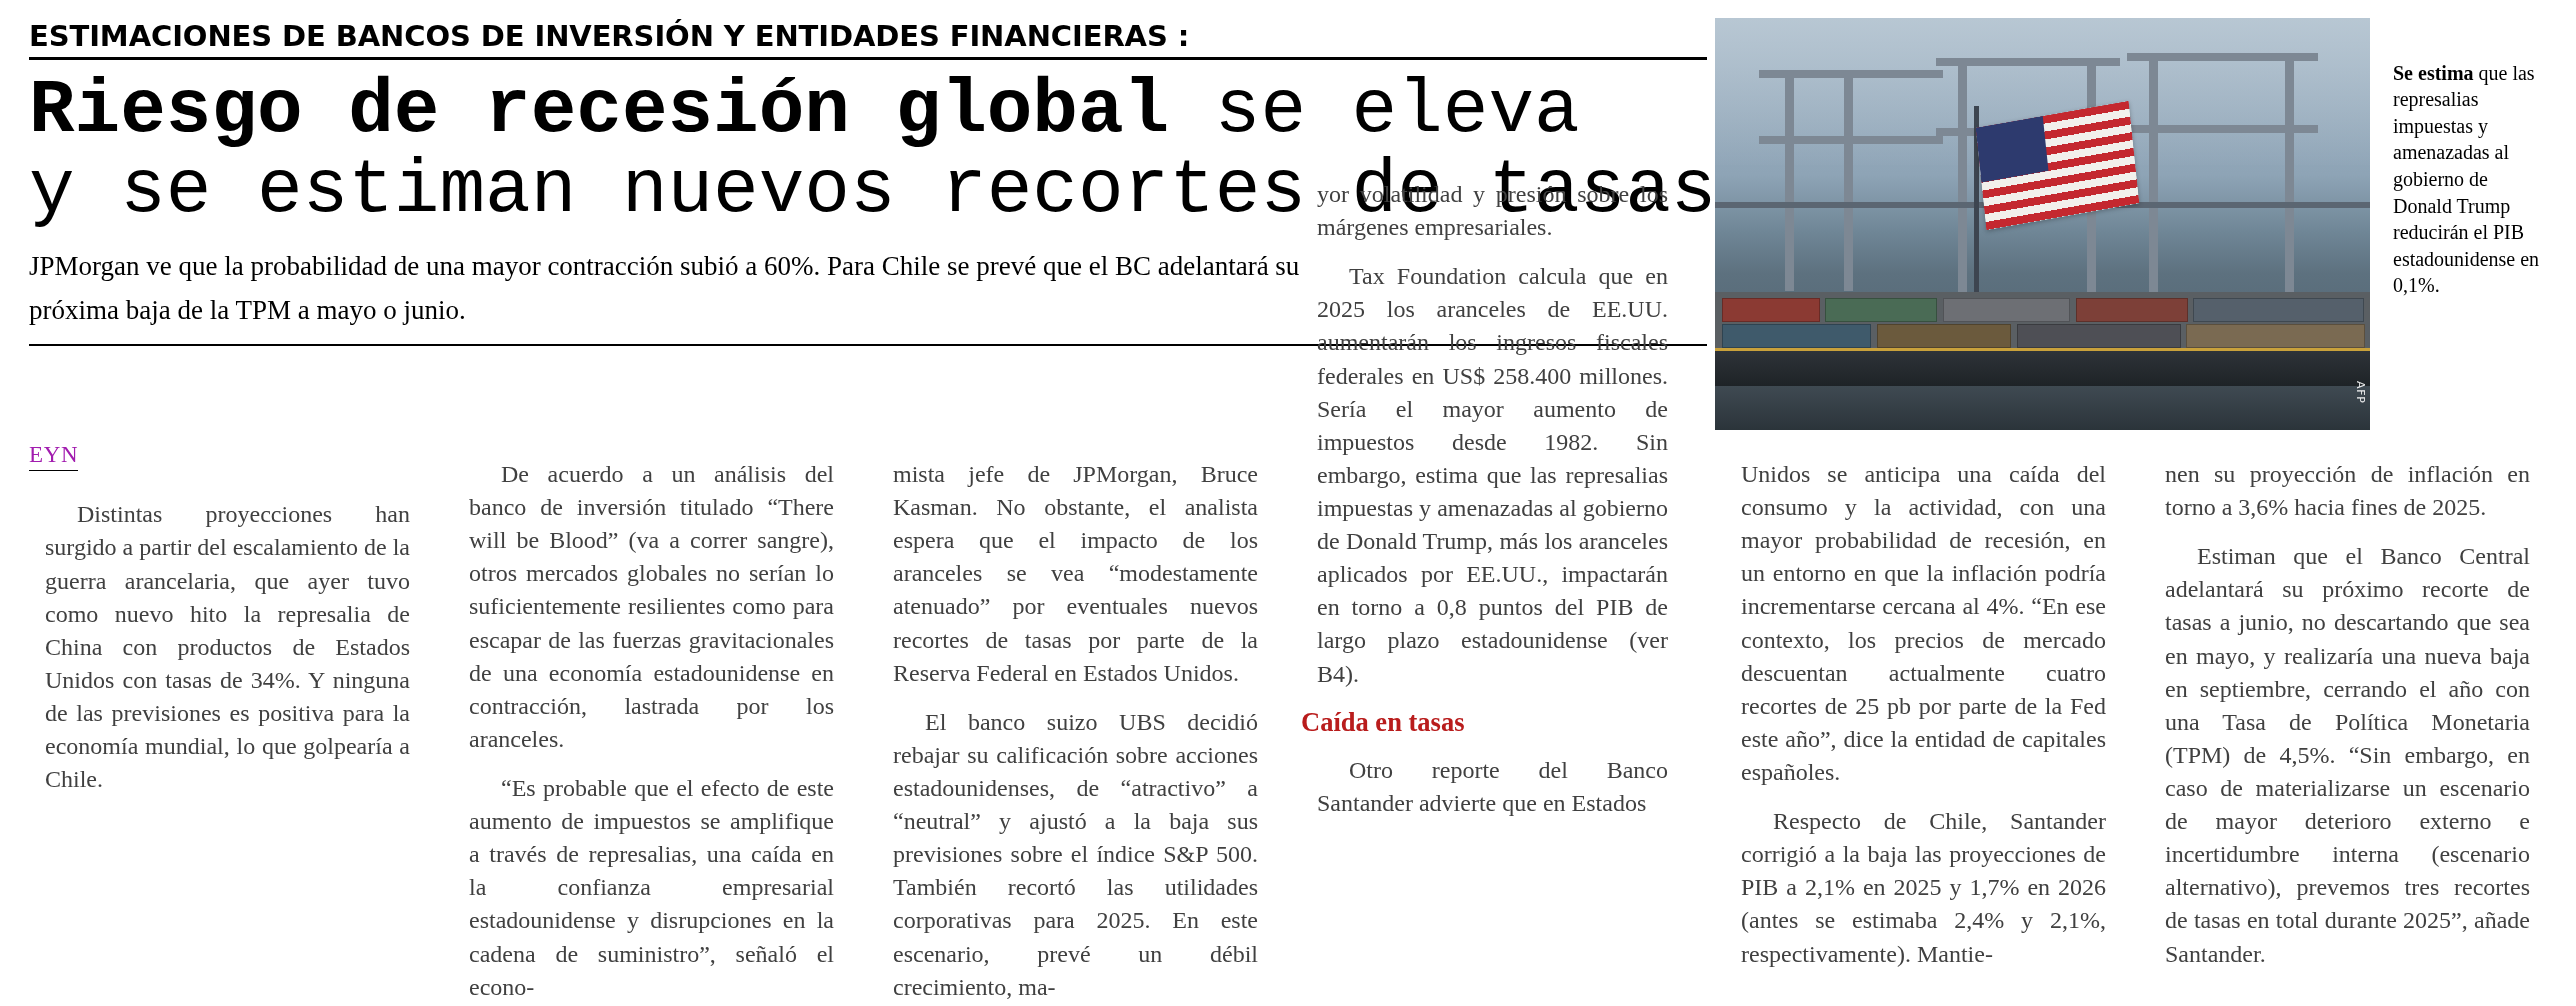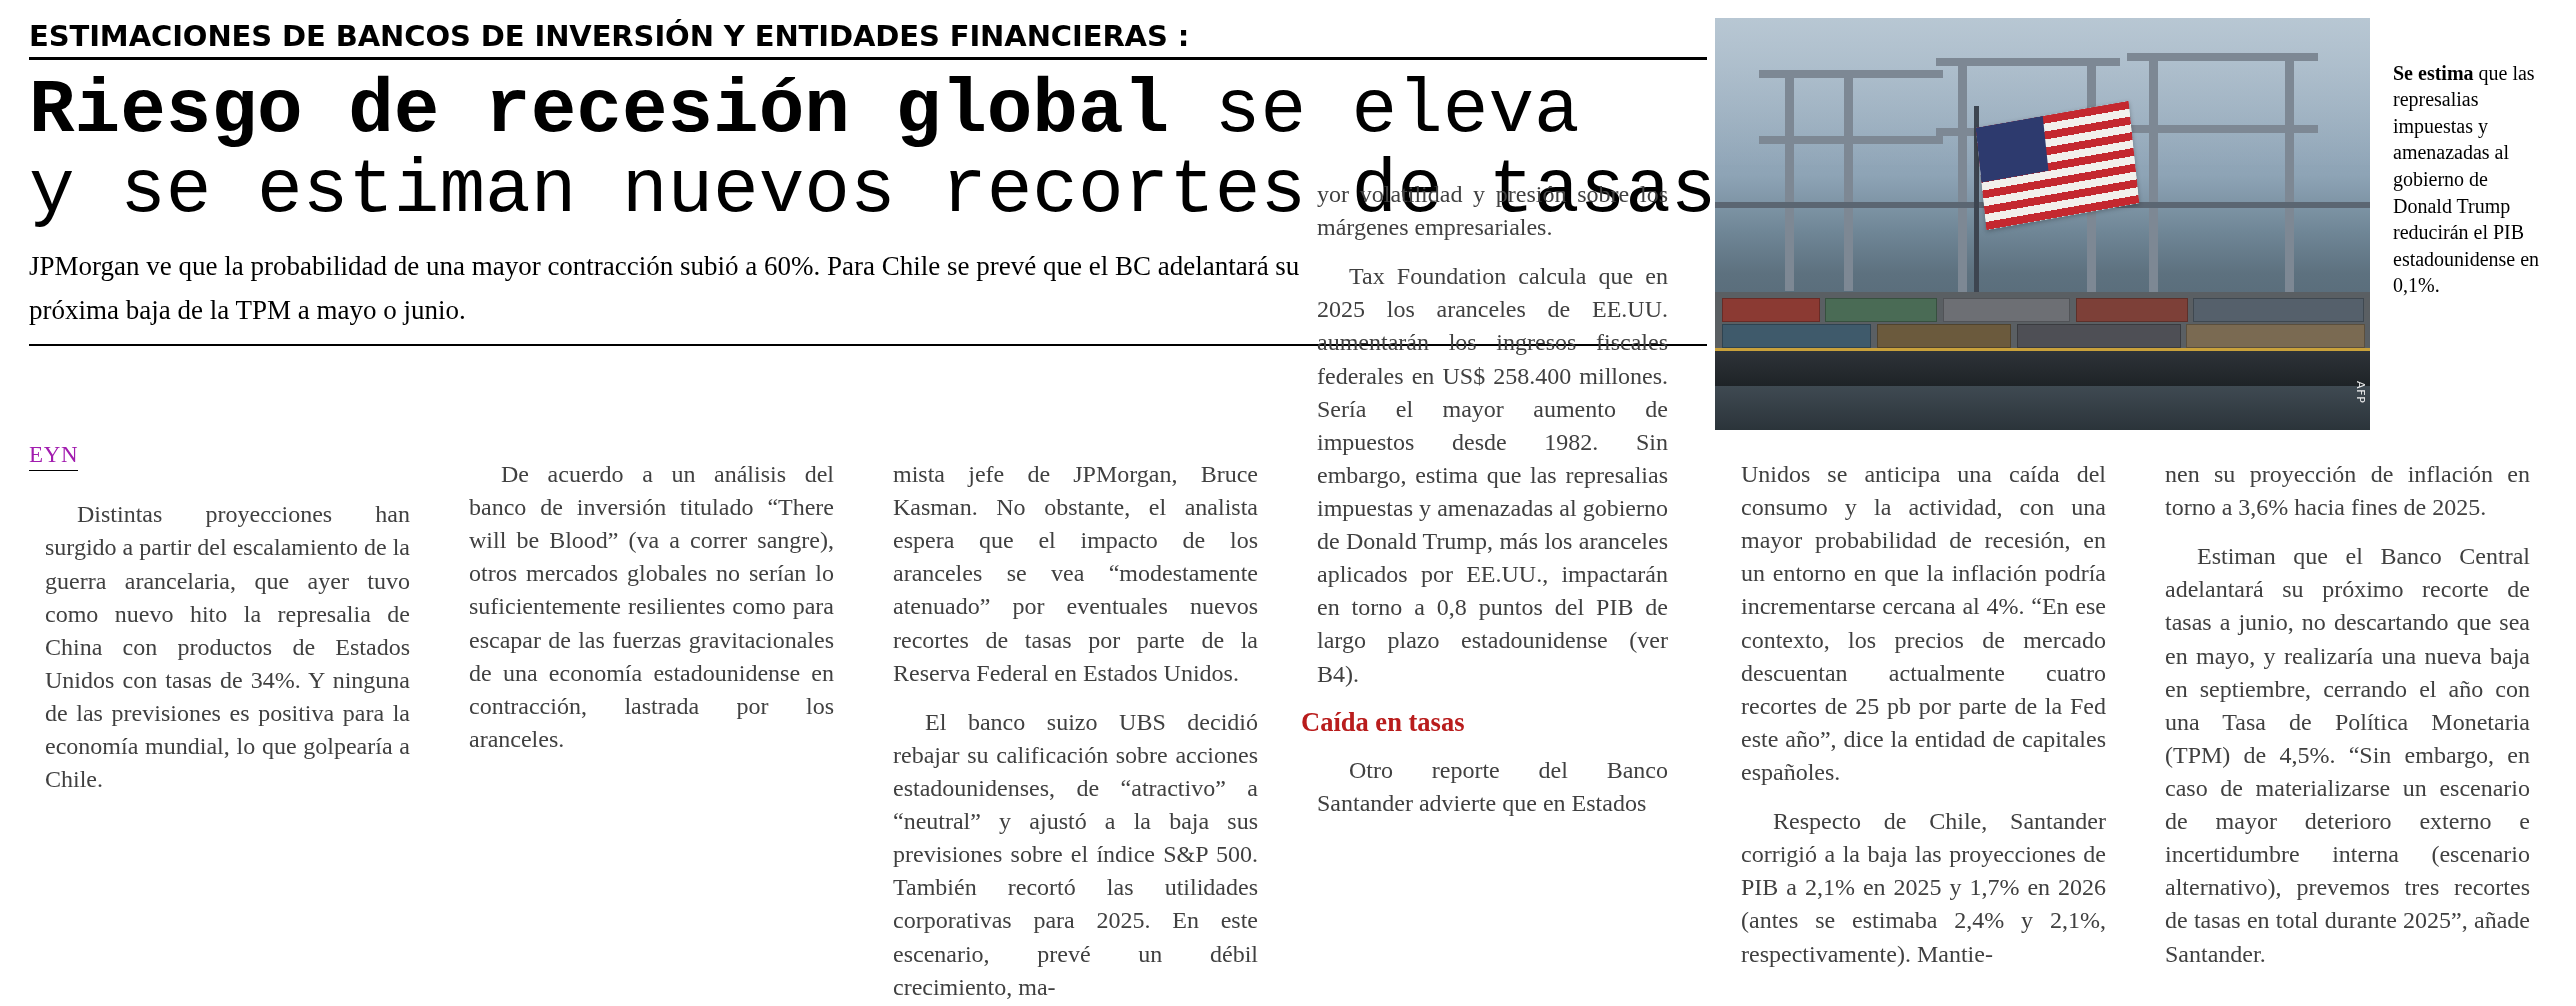--- a/index.html
+++ b/index.html
@@ -310,20 +310,21 @@
 
   <div class="body-area">
 
     <div class="c1">
       <div class="byline">EYN</div>
       <p class="body">Distintas proyecciones han surgido a partir del escalamiento de la guerra arancelaria, que ayer tuvo como nuevo hito la represalia de China con productos de Estados Unidos con tasas de 34%. Y ninguna de las previsiones es positiva para la economía mundial, lo que golpearía a Chile.</p>
     </div>
 
     <div class="c2">
       <p class="body">De acuerdo a un análisis del banco de inversión titulado “There will be Blood” (va a correr sangre), otros mercados globales no serían lo suficientemente resilientes como para escapar de las fuerzas gravitacionales de una economía estadounidense en contracción, lastrada por los aranceles.</p>
+      <p class="body">“Es probable que el efecto de este aumento de impuestos se amplifique a través de represalias, una caída en la confianza empresarial estadounidense y disrupciones en la cadena de suministro”, señaló el econo-</p>
     </div>
 
     <div class="c3">
       <p class="body no-indent">mista jefe de JPMorgan, Bruce Kasman. No obstante, el analista espera que el impacto de los aranceles se vea “modestamente atenuado” por eventuales nuevos recortes de tasas por parte de la Reserva Federal en Estados Unidos.</p>
       <p class="body">El banco suizo UBS decidió rebajar su calificación sobre acciones estadounidenses, de “atractivo” a “neutral” y ajustó a la baja sus previsiones sobre el índice S&amp;P 500. También recortó las utilidades corporativas para 2025. En este escenario, prevé un débil crecimiento, ma-</p>
     </div>
 
     <div class="c4">
       <p class="body no-indent">yor volatilidad y presión sobre los márgenes empresariales.</p>
       <p class="body">Tax Foundation calcula que en 2025 los aranceles de EE.UU. aumentarán los ingresos fiscales federales en US$ 258.400 millones. Sería el mayor aumento de impuestos desde 1982. Sin embargo, estima que las represalias impuestas y amenazadas al gobierno de Donald Trump, más los aranceles aplicados por EE.UU., impactarán en torno a 0,8 puntos del PIB de largo plazo estadounidense (ver B4).</p>

